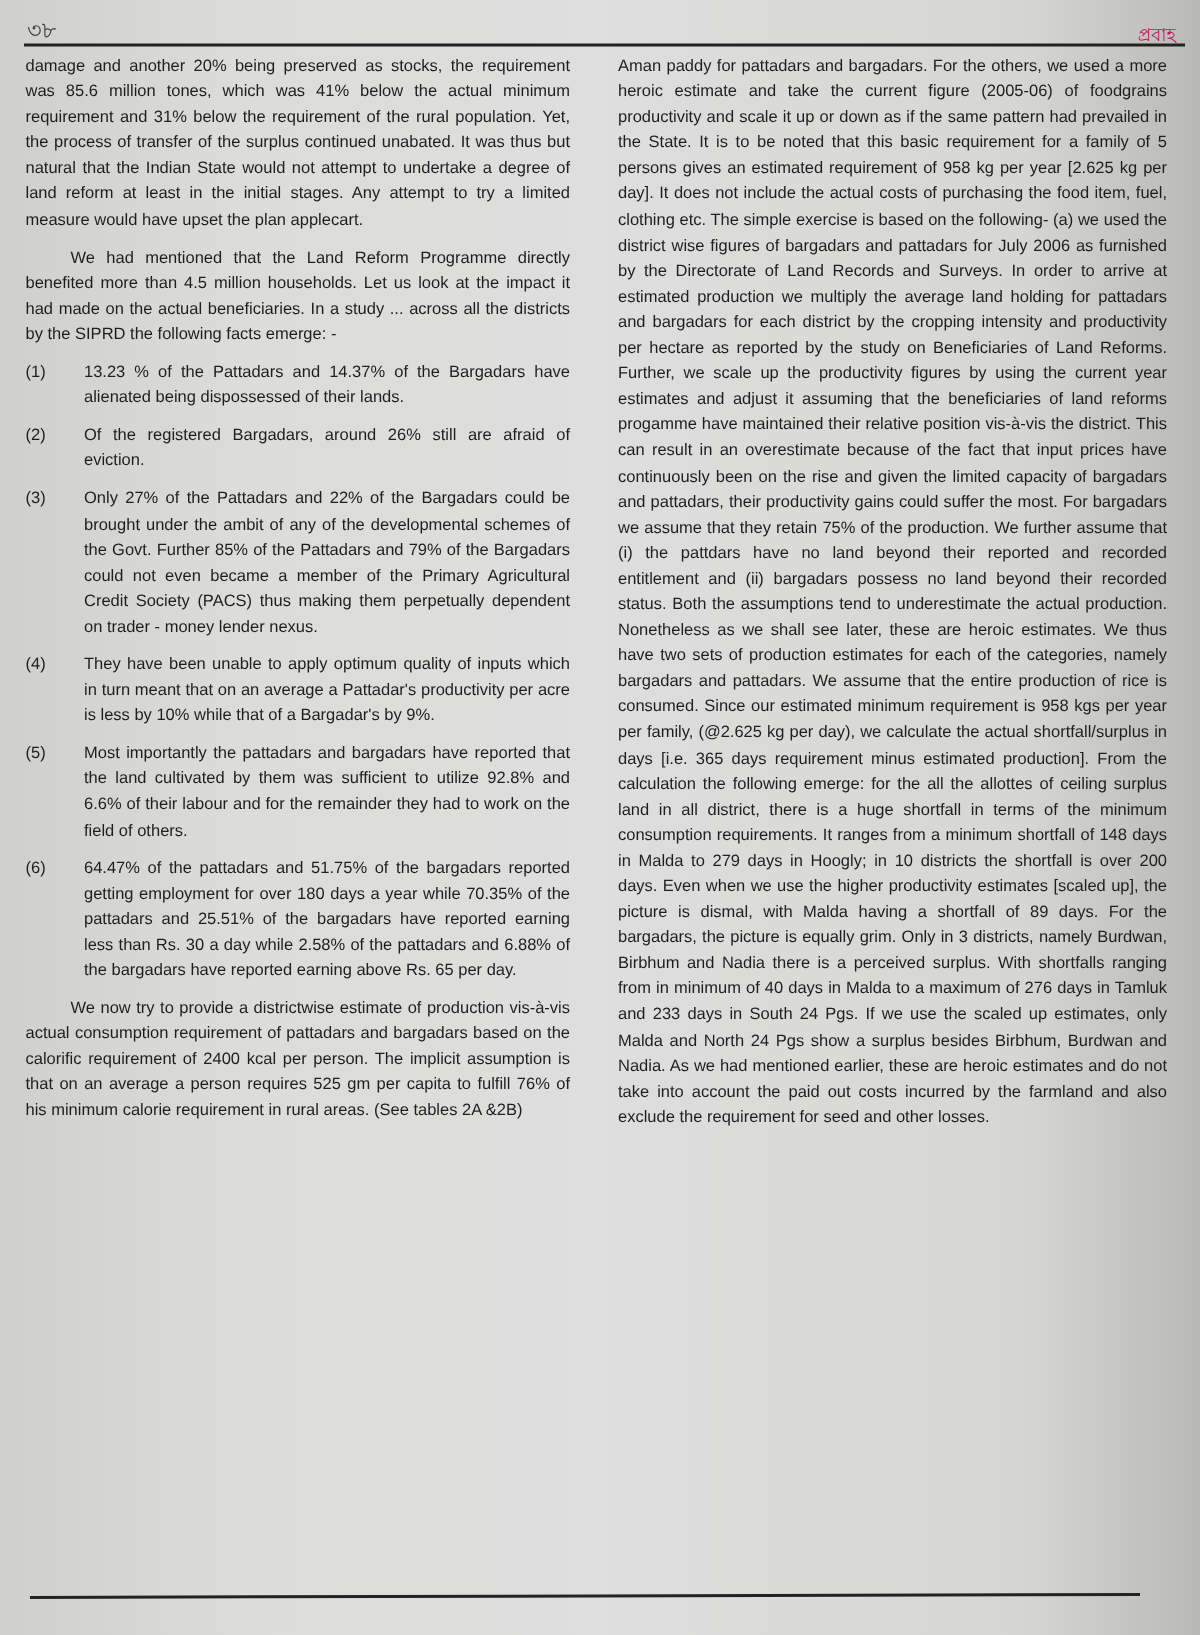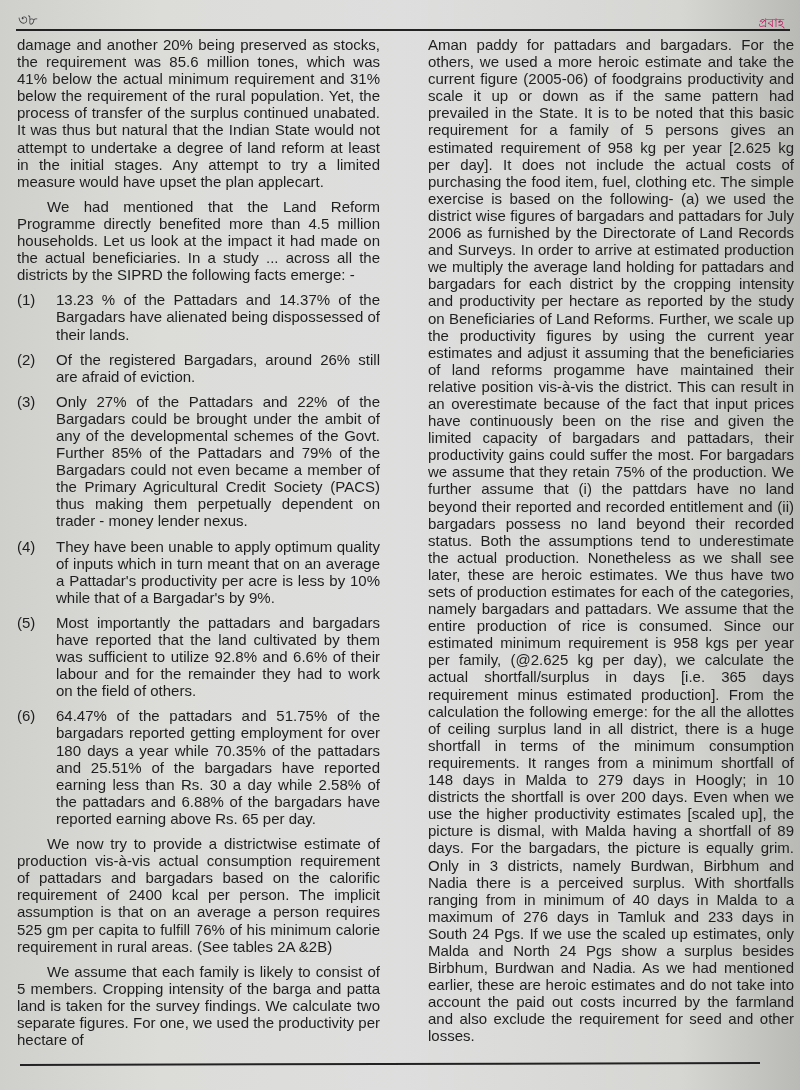--- a/index.html
+++ b/index.html
@@ -22,25 +22,25 @@
     font-size: 12px; color: #be185d;
   }
   .header-rule {
     position: absolute; left: 16px; right: 10px; top: 29px; height: 2px; background: #222;
   }
   .footer-rule {
     position: absolute; left: 20px; right: 40px; top: 1063px; height: 2px; background: #222;
     transform: rotate(-0.15deg);
   }
   .col {
-    position: absolute; top: 36px; font-size: 15px; line-height: 17.1px;
+    position: absolute; top: 36px; font-size: 11px; line-height: 17.1px;
     text-align: justify;
   }
   .col-left { left: 17px; width: 363px; }
-  .col-right { left: 412px; width: 366px; margin-left: 16px; }
+  .col-right { left: 412px; width: 366px; }
   p { margin: 0 0 8px 0; }
   .indent { text-indent: 30px; }
   .item { display: flex; margin: 0 0 8px 0; }
   .item-num { width: 39px; flex: none; }
   .item-text { flex: 1; text-align: justify; }
 </style>
 </head>
 <body>
 
 <div class="header">
@@ -72,20 +72,19 @@
     <div class="item">
       <span class="item-num">(5)</span>
       <span class="item-text">Most importantly the pattadars and bargadars have reported that the land cultivated by them was sufficient to utilize 92.8% and 6.6% of their labour and for the remainder they had to work on the field of others.</span>
     </div>
     <div class="item">
       <span class="item-num">(6)</span>
       <span class="item-text">64.47% of the pattadars and 51.75% of the bargadars reported getting employment for over 180 days a year while 70.35% of the pattadars and 25.51% of the bargadars have reported earning less than Rs. 30 a day while 2.58% of the pattadars and 6.88% of the bargadars have reported earning above Rs. 65 per day.</span>
     </div>
   </div>
   <p class="indent">We now try to provide a districtwise estimate of production vis-à-vis actual consumption requirement of pattadars and bargadars based on the calorific requirement of 2400 kcal per person. The implicit assumption is that on an average a person requires 525 gm per capita to fulfill 76% of his minimum calorie requirement in rural areas. (See tables 2A &amp;2B)</p>
-  <p class="indent">We assume that each family is likely to consist of 5 members. Cropping intensity of the barga and patta land is taken for the survey findings. We calculate two separate figures. For one, we used the productivity per hectare of</p>
 </div>
 
 <div class="col col-right">
   <p>Aman paddy for pattadars and bargadars. For the others, we used a more heroic estimate and take the current figure (2005-06) of foodgrains productivity and scale it up or down as if the same pattern had prevailed in the State. It is to be noted that this basic requirement for a family of 5 persons gives an estimated requirement of 958 kg per year [2.625 kg per day]. It does not include the actual costs of purchasing the food item, fuel, clothing etc. The simple exercise is based on the following- (a) we used the district wise figures of bargadars and pattadars for July 2006 as furnished by the Directorate of Land Records and Surveys. In order to arrive at estimated production we multiply the average land holding for pattadars and bargadars for each district by the cropping intensity and productivity per hectare as reported by the study on Beneficiaries of Land Reforms. Further, we scale up the productivity figures by using the current year estimates and adjust it assuming that the beneficiaries of land reforms progamme have maintained their relative position vis-à-vis the district. This can result in an overestimate because of the fact that input prices have continuously been on the rise and given the limited capacity of bargadars and pattadars, their productivity gains could suffer the most. For bargadars we assume that they retain 75% of the production. We further assume that (i) the pattdars have no land beyond their reported and recorded entitlement and (ii) bargadars possess no land beyond their recorded status. Both the assumptions tend to underestimate the actual production. Nonetheless as we shall see later, these are heroic estimates. We thus have two sets of production estimates for each of the categories, namely bargadars and pattadars. We assume that the entire production of rice is consumed. Since our estimated minimum requirement is 958 kgs per year per family, (@2.625 kg per day), we calculate the actual shortfall/surplus in days [i.e. 365 days requirement minus estimated production]. From the calculation the following emerge: for the all the allottes of ceiling surplus land in all district, there is a huge shortfall in terms of the minimum consumption requirements. It ranges from a minimum shortfall of 148 days in Malda to 279 days in Hoogly; in 10 districts the shortfall is over 200 days. Even when we use the higher productivity estimates [scaled up], the picture is dismal, with Malda having a shortfall of 89 days. For the bargadars, the picture is equally grim. Only in 3 districts, namely Burdwan, Birbhum and Nadia there is a perceived surplus. With shortfalls ranging from in minimum of 40 days in Malda to a maximum of 276 days in Tamluk and 233 days in South 24 Pgs. If we use the scaled up estimates, only Malda and North 24 Pgs show a surplus besides Birbhum, Burdwan and Nadia. As we had mentioned earlier, these are heroic estimates and do not take into account the paid out costs incurred by the farmland and also exclude the requirement for seed and other losses.</p>
 </div>
 
 <div class="footer-rule"></div>
 
 </body></html>

